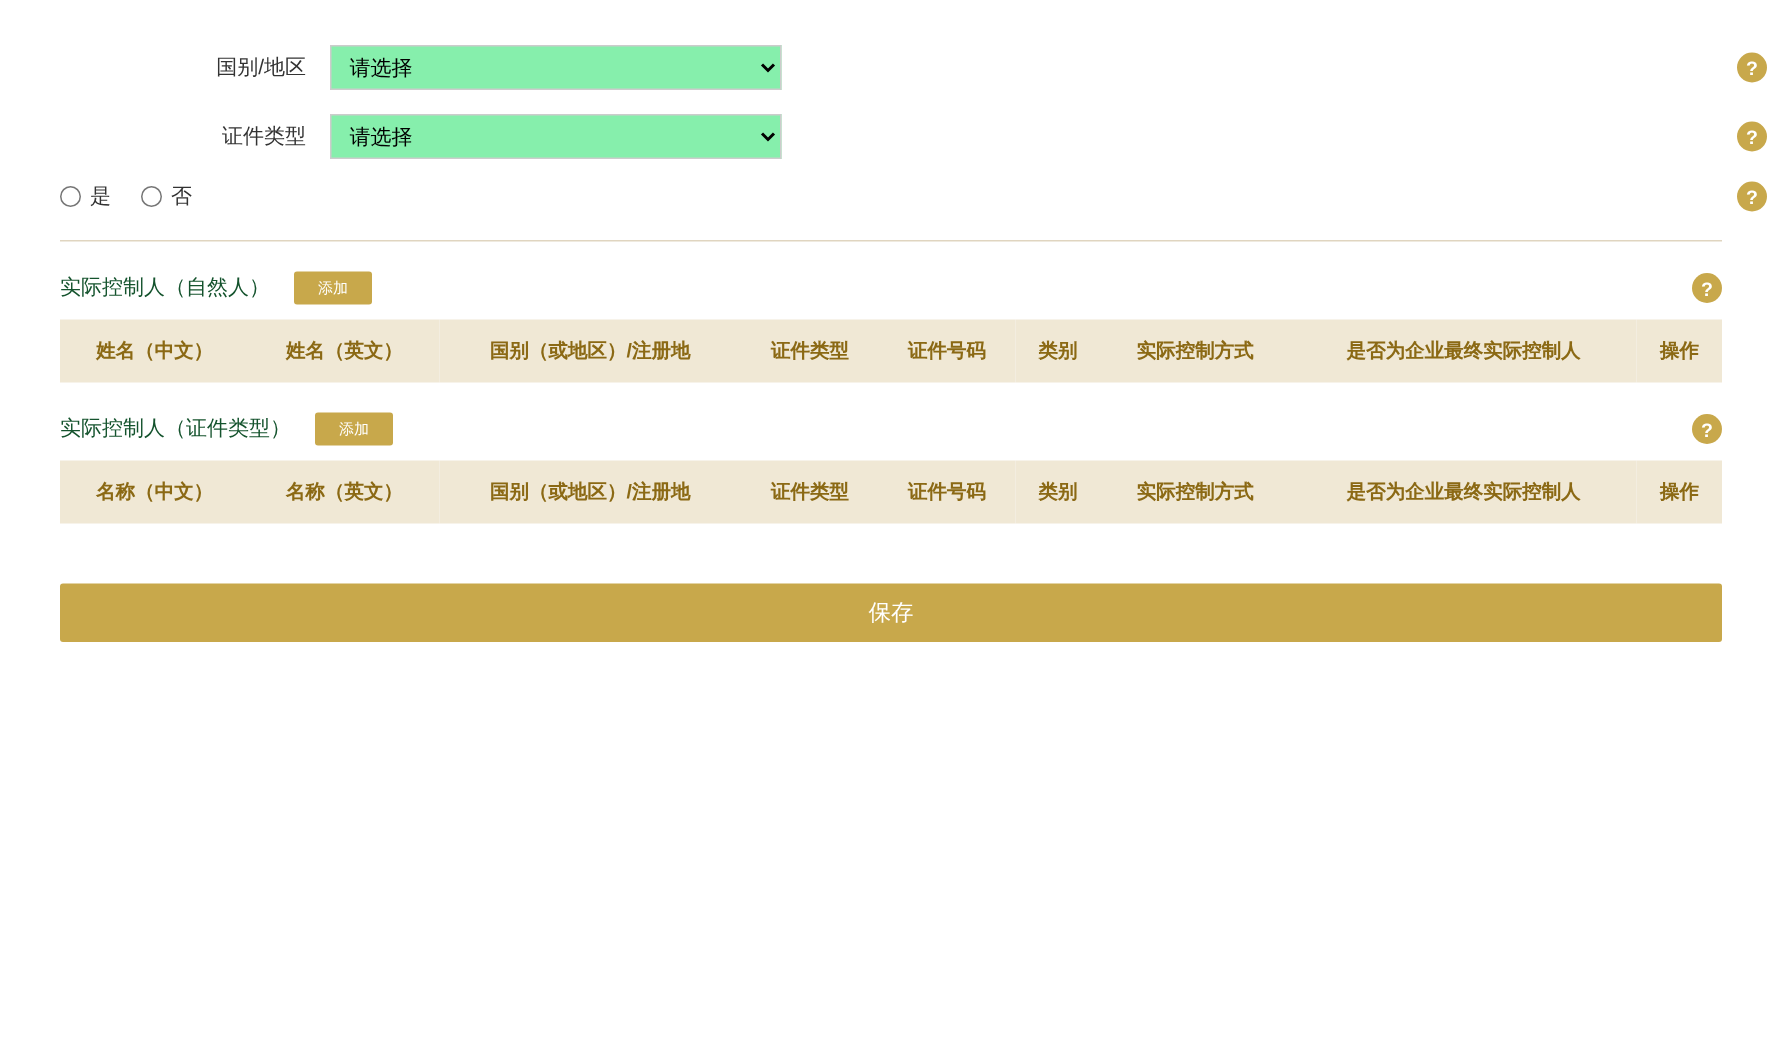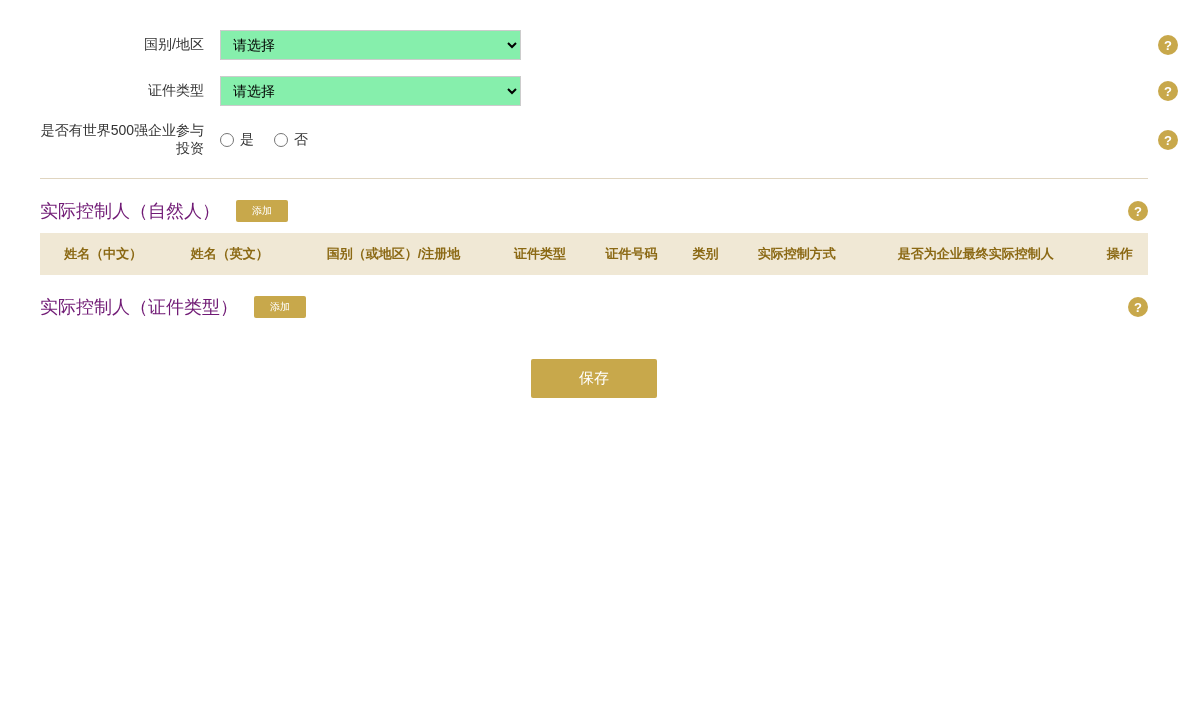--- a/index.html
+++ b/index.html
@@ -99,22 +99,22 @@
 
     .section-header {
       display: flex;
       align-items: center;
       margin-bottom: 10px;
       margin-top: 20px;
       position: relative;
     }
 
     .section-title {
-      font-size: 18px;
-      color: #701a75;
+      font-size: 14px;
+      color: #14532d;
       margin-right: 16px;
     }
 
     .add-btn {
       background: #c8a84b;
       color: #fff;
       border: none;
       padding: 4px 16px;
       font-size: 10px;
       cursor: pointer;
@@ -151,20 +151,21 @@
       padding: 12px 8px;
       text-align: center;
       border: none;
     }
 
     .bottom-actions {
       display: flex;
       justify-content: center;
       gap: 40px;
       margin-top: 40px;
+      flex-direction: column;
     }
 
     .action-btn {
       background: #c8a84b;
       color: #fff;
       border: none;
       padding: 10px 48px;
       font-size: 15px;
       cursor: pointer;
       border-radius: 2px;
@@ -194,21 +195,20 @@
 
   <div class="form-row">
     <label class="form-label">证件类型</label>
     <select class="form-select">
       <option value="">请选择</option>
     </select>
     <span class="help-icon">?</span>
   </div>
 
   <div class="form-row">
-    <label class="form-label">是否有世界500强企业参与投资</label>
     <div class="radio-group">
       <label class="radio-item">
         <input type="radio" name="fortune500" value="yes" style="">
         <span>是</span>
       </label>
       <label class="radio-item">
         <input type="radio" name="fortune500" value="no" style="">
         <span>否</span>
       </label>
     </div>
@@ -245,17 +245,34 @@
   </table>
 </div>
 
 <div>
   <div class="section-header">
     <span class="section-title">实际控制人（证件类型）</span>
     <button class="add-btn">添加</button>
     <span class="section-help-icon">?</span>
   </div>
 
+  <table class="data-table">
+    <thead>
+      <tr>
+        <th>名称（中文）</th>
+        <th>名称（英文）</th>
+        <th>国别（或地区）/注册地</th>
+        <th>证件类型</th>
+        <th>证件号码</th>
+        <th>类别</th>
+        <th>实际控制方式</th>
+        <th>是否为企业最终实际控制人</th>
+        <th>操作</th>
+      </tr>
+    </thead>
+    <tbody>
+    </tbody>
+  </table>
 </div>
 
 <div class="bottom-actions">
   <button class="action-btn">保存</button>
 </div>
 
 </body></html>

